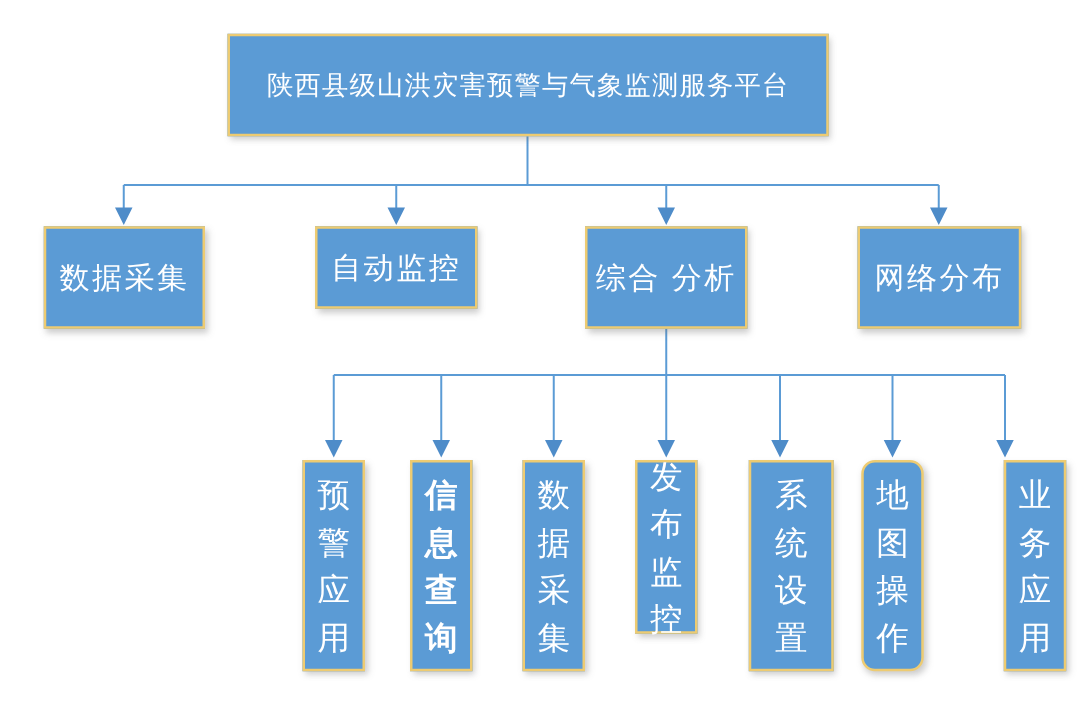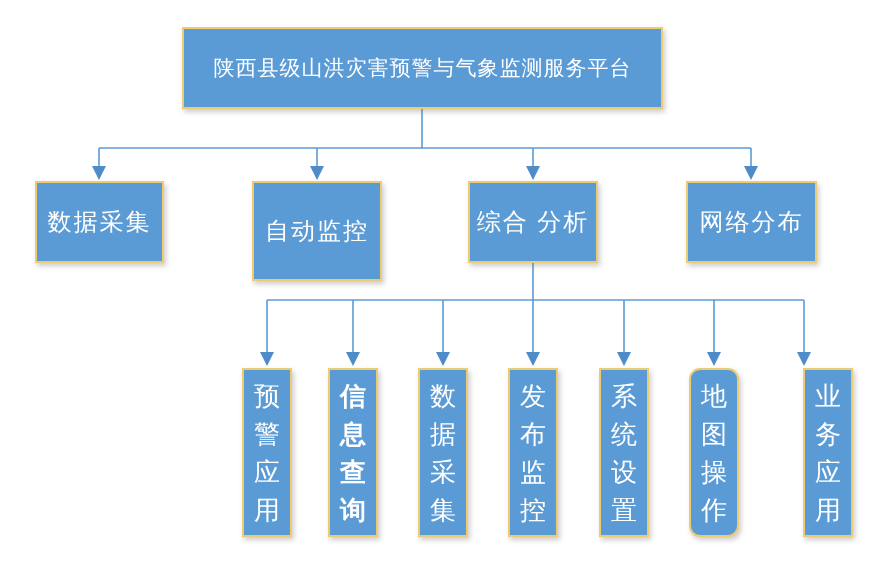--- a/index.html
+++ b/index.html
@@ -102,43 +102,43 @@
     </g>
   </svg>
 
   <div class="node node-root" style="left:182px; top:27px; width:481px; height:82px;">
     <span>陕西县级山洪灾害预警与气象监测服务平台</span>
   </div>
 
   <div class="node node-l2" style="left:35px; top:181px; width:129px; height:82px;">
     <span>数据采集</span>
   </div>
-  <div class="node node-l2" style="left:252px; top:181px; width:130px; height:100px;">
+  <div class="node node-l2" style="left:252px; top:181px; width:130px; height:66px;">
     <span>自动监控</span>
   </div>
   <div class="node node-l2" style="left:468px; top:181px; width:130px; height:82px;text-align:center;">
     <span>综合 分析</span>
   </div>
   <div class="node node-l2" style="left:686px; top:181px; width:131px; height:82px;">
     <span>网络分布</span>
   </div>
 
   <div class="node node-l3" style="left:242px; top:368px; width:50px; height:169px;">
     <span class="vtext">预警应用</span>
   </div>
   <div class="node node-l3" style="left:328px; top:368px; width:50px; height:169px;font-weight:bold;">
     <span class="vtext">信息查询</span>
   </div>
   <div class="node node-l3" style="left:418px; top:368px; width:50px; height:169px;">
     <span class="vtext">数据采集</span>
   </div>
-  <div class="node node-l3" style="left:508px; top:368px; width:50px; height:169px;">
+  <div class="node node-l3" style="left:508px; top:368px; width:50px; height:139px;">
     <span class="vtext">发布监控</span>
   </div>
-  <div class="node node-l3" style="left:599px; top:368px; width:50px; height:169px;">
+  <div class="node node-l3" style="left:599px; top:368px; width:68px; height:169px;">
     <span class="vtext">系统设置</span>
   </div>
   <div class="node node-l3" style="left:689px; top:368px; width:50px; height:169px;border-radius:11px;">
     <span class="vtext">地图操作</span>
   </div>
   <div class="node node-l3" style="left:803px; top:368px; width:50px; height:169px;">
     <span class="vtext">业务应用</span>
   </div>
 
 </div>

